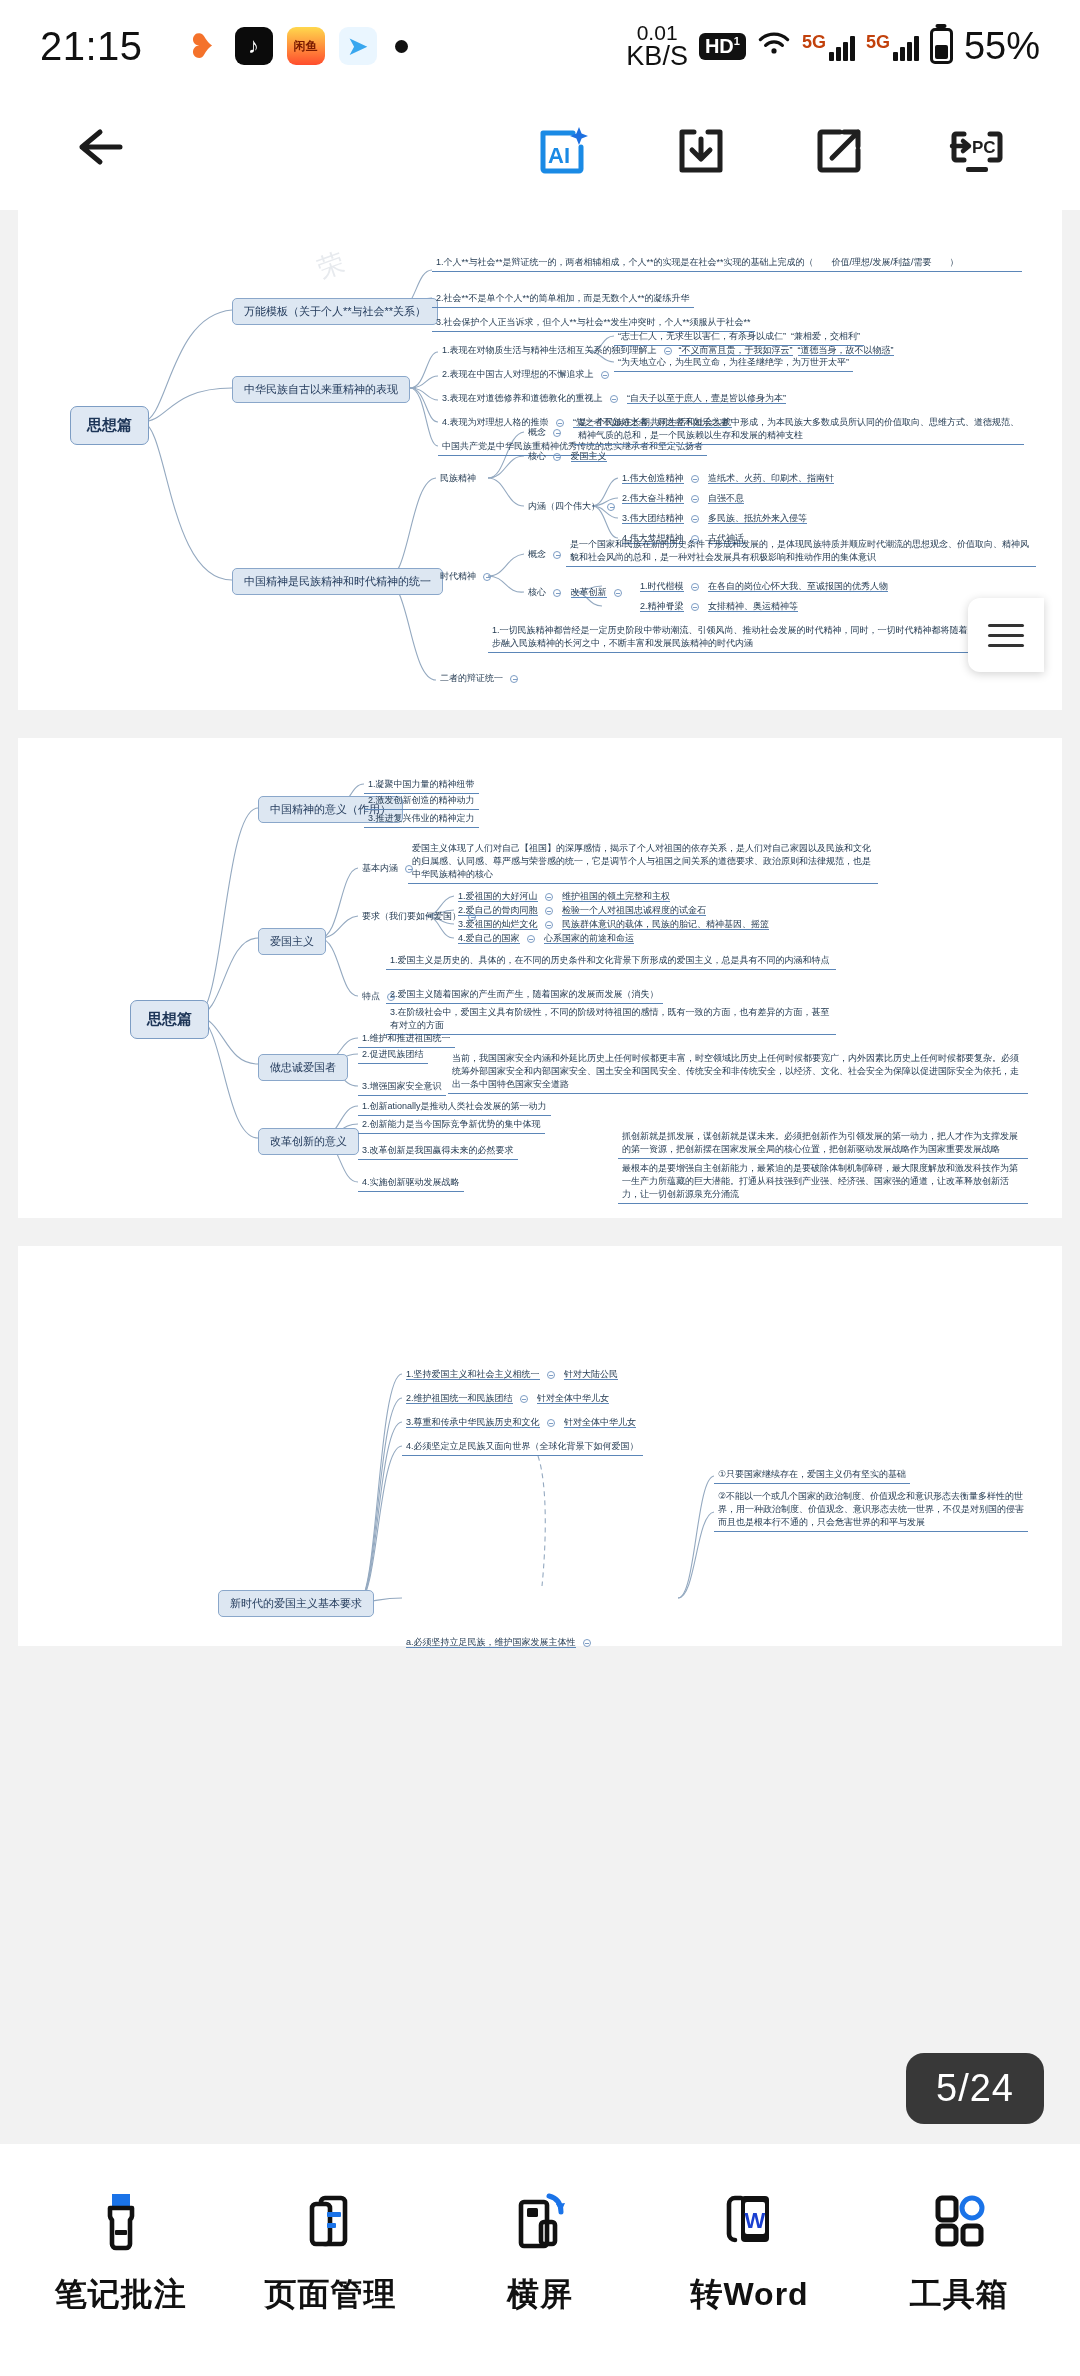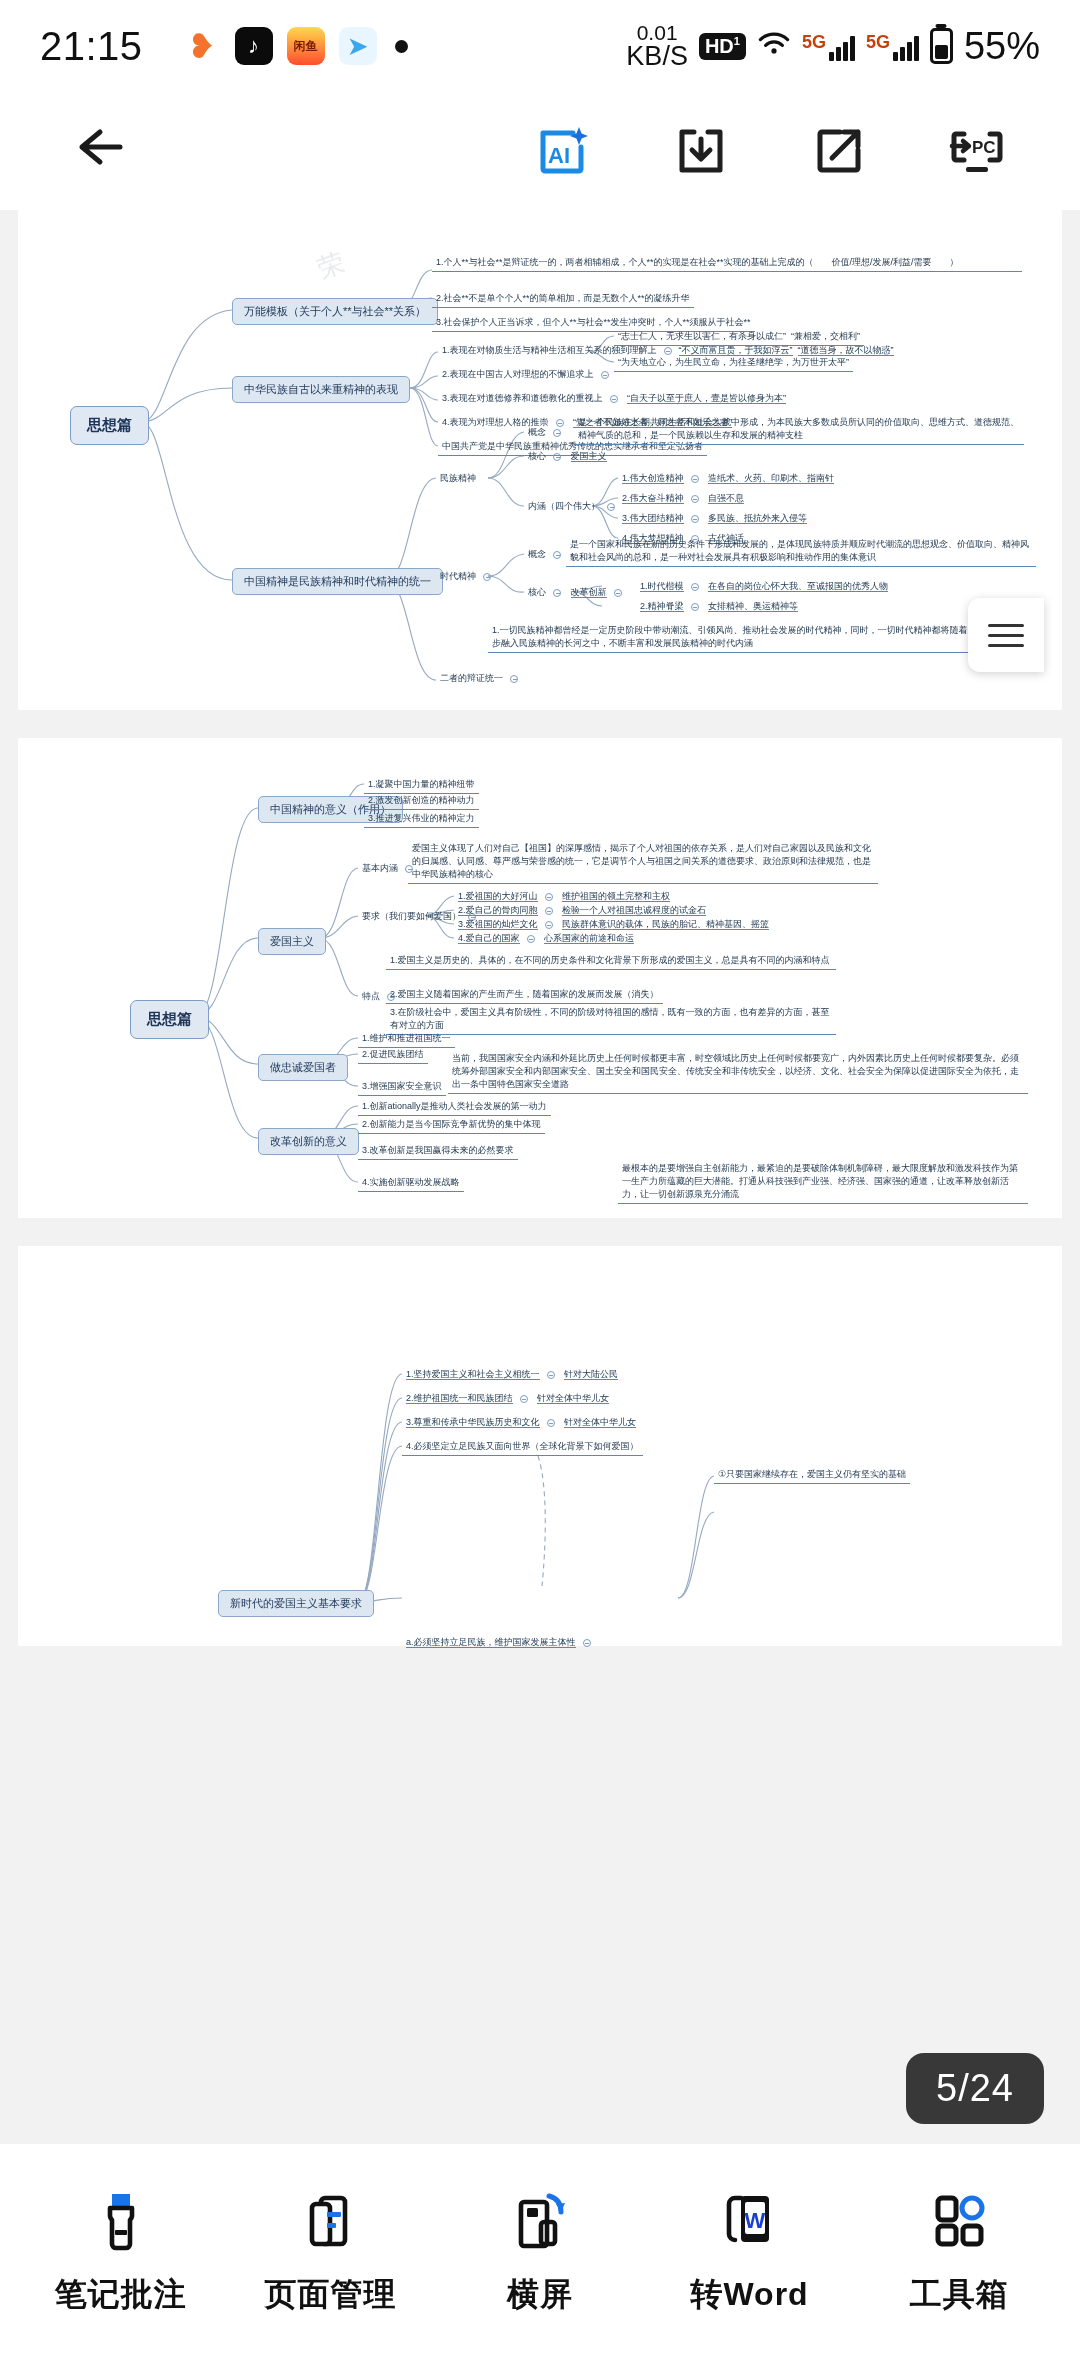--- a/index.html
+++ b/index.html
@@ -324,20 +324,21 @@
         <div class="node b1" style="left:240px; top:316px;">做忠诚爱国者</div>
         <div class="node lf" style="left:340px; top:294px;">1.维护和推进祖国统一</div>
         <div class="node lf" style="left:340px; top:310px;">2.促进民族团结</div>
         <div class="node lf" style="left:340px; top:342px;">3.增强国家安全意识</div>
         <div class="node lf wrap" style="left:430px; top:314px; width:580px;">当前，我国国家安全内涵和外延比历史上任何时候都更丰富，时空领域比历史上任何时候都要宽广，内外因素比历史上任何时候都要复杂。必须统筹外部国家安全和内部国家安全、国土安全和国民安全、传统安全和非传统安全，以经济、文化、社会安全为保障以促进国际安全为依托，走出一条中国特色国家安全道路</div>
 
         <div class="node b1" style="left:240px; top:390px;">改革创新的意义</div>
         <div class="node lf" style="left:340px; top:362px;">1.创新ationally是推动人类社会发展的第一动力</div>
         <div class="node lf" style="left:340px; top:380px;">2.创新能力是当今国际竞争新优势的集中体现</div>
         <div class="node lf" style="left:340px; top:406px;">3.改革创新是我国赢得未来的必然要求</div>
+        <div class="node lf wrap" style="left:600px; top:392px; width:410px;">抓创新就是抓发展，谋创新就是谋未来。必须把创新作为引领发展的第一动力，把人才作为支撑发展的第一资源，把创新摆在国家发展全局的核心位置，把创新驱动发展战略作为国家重要发展战略</div>
         <div class="node lf" style="left:340px; top:438px;">4.实施创新驱动发展战略</div>
         <div class="node lf wrap" style="left:600px; top:424px; width:410px;">最根本的是要增强自主创新能力，最紧迫的是要破除体制机制障碍，最大限度解放和激发科技作为第一生产力所蕴藏的巨大潜能。打通从科技强到产业强、经济强、国家强的通道，让改革释放创新活力，让一切创新源泉充分涌流</div>
       </div>
     </div>
 
     <div class="page p3">
       <div class="mm">
         <svg class="links" viewBox="0 0 1044 400" preserveAspectRatio="none">
           <path d="M340 356 C360 356 360 128 384 128"></path>
           <path d="M340 356 C360 356 360 152 384 152"></path>
@@ -350,20 +351,21 @@
         </svg>
 
         <div class="node b1" style="left:200px; top:344px;">新时代的爱国主义基本要求</div>
 
         <div class="node lf nb" style="left:384px; top:122px;"><span style="border-bottom:1.4px solid #5b86b8;">1.坚持爱国主义和社会主义相统一</span><span class="cir"></span>&nbsp;<span style="border-bottom:1.4px solid #5b86b8;">针对大陆公民</span></div>
         <div class="node lf nb" style="left:384px; top:146px;"><span style="border-bottom:1.4px solid #5b86b8;">2.维护祖国统一和民族团结</span><span class="cir"></span>&nbsp;<span style="border-bottom:1.4px solid #5b86b8;">针对全体中华儿女</span></div>
         <div class="node lf nb" style="left:384px; top:170px;"><span style="border-bottom:1.4px solid #5b86b8;margin-top:34px;">3.尊重和传承中华民族历史和文化</span><span class="cir"></span>&nbsp;<span style="border-bottom:1.4px solid #5b86b8;">针对全体中华儿女</span></div>
         <div class="node lf" style="left:384px; top:194px;">4.必须坚定立足民族又面向世界（全球化背景下如何爱国）</div>
         <div class="node lf nb" style="left:384px; top:346px;margin-top:44px;"><span style="border-bottom:1.4px solid #5b86b8;">a.必须坚持立足民族，维护国家发展主体性</span><span class="cir"></span></div>
         <div class="node lf" style="left:696px; top:222px;">①只要国家继续存在，爱国主义仍有坚实的基础</div>
+        <div class="node lf wrap" style="left:696px; top:244px; width:314px;">②不能以一个或几个国家的政治制度、价值观念和意识形态去衡量多样性的世界，用一种政治制度、价值观念、意识形态去统一世界，不仅是对别国的侵害而且也是根本行不通的，只会危害世界的和平与发展</div>
       </div>
     </div>
 
     <div class="page-badge">5/24</div>
   </div>
 
   <div class="bottomnav">
     <div class="nav-item">
       <div class="nav-ico">
         <svg width="62" height="64" viewBox="0 0 62 64">

